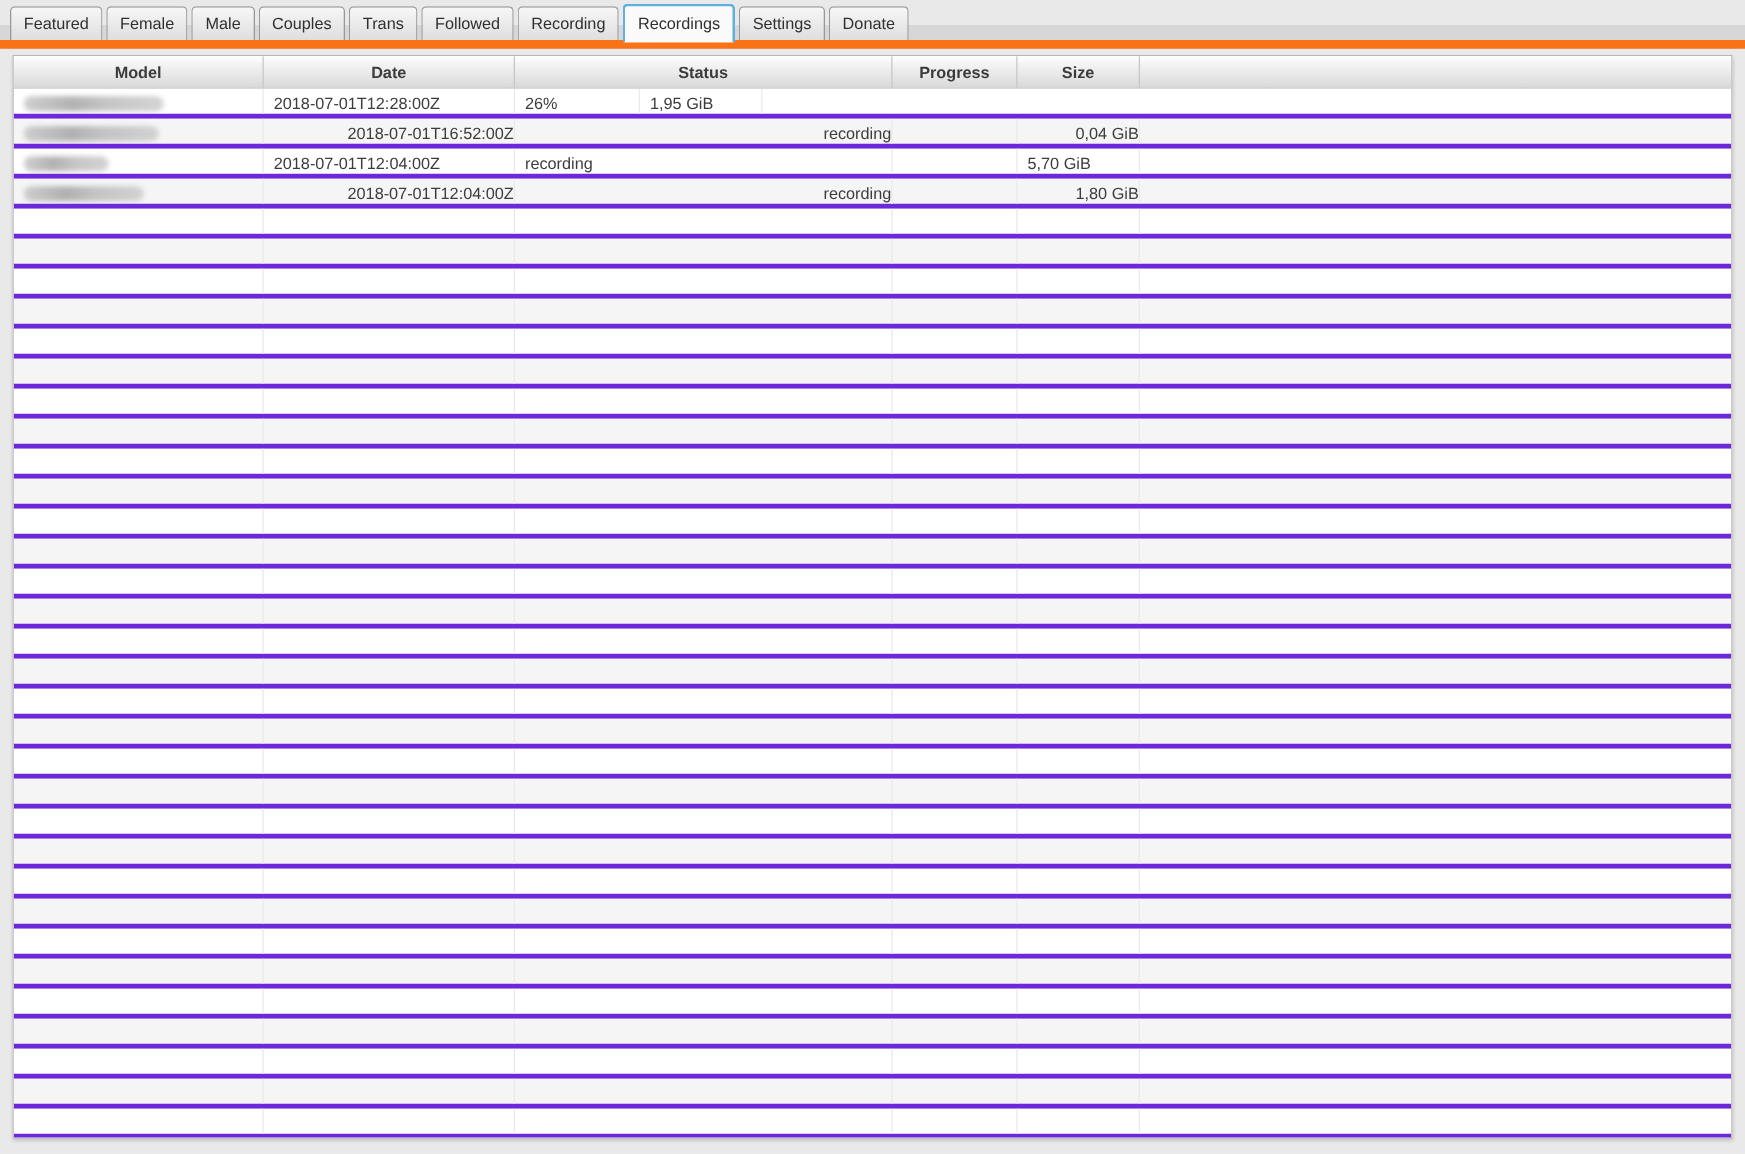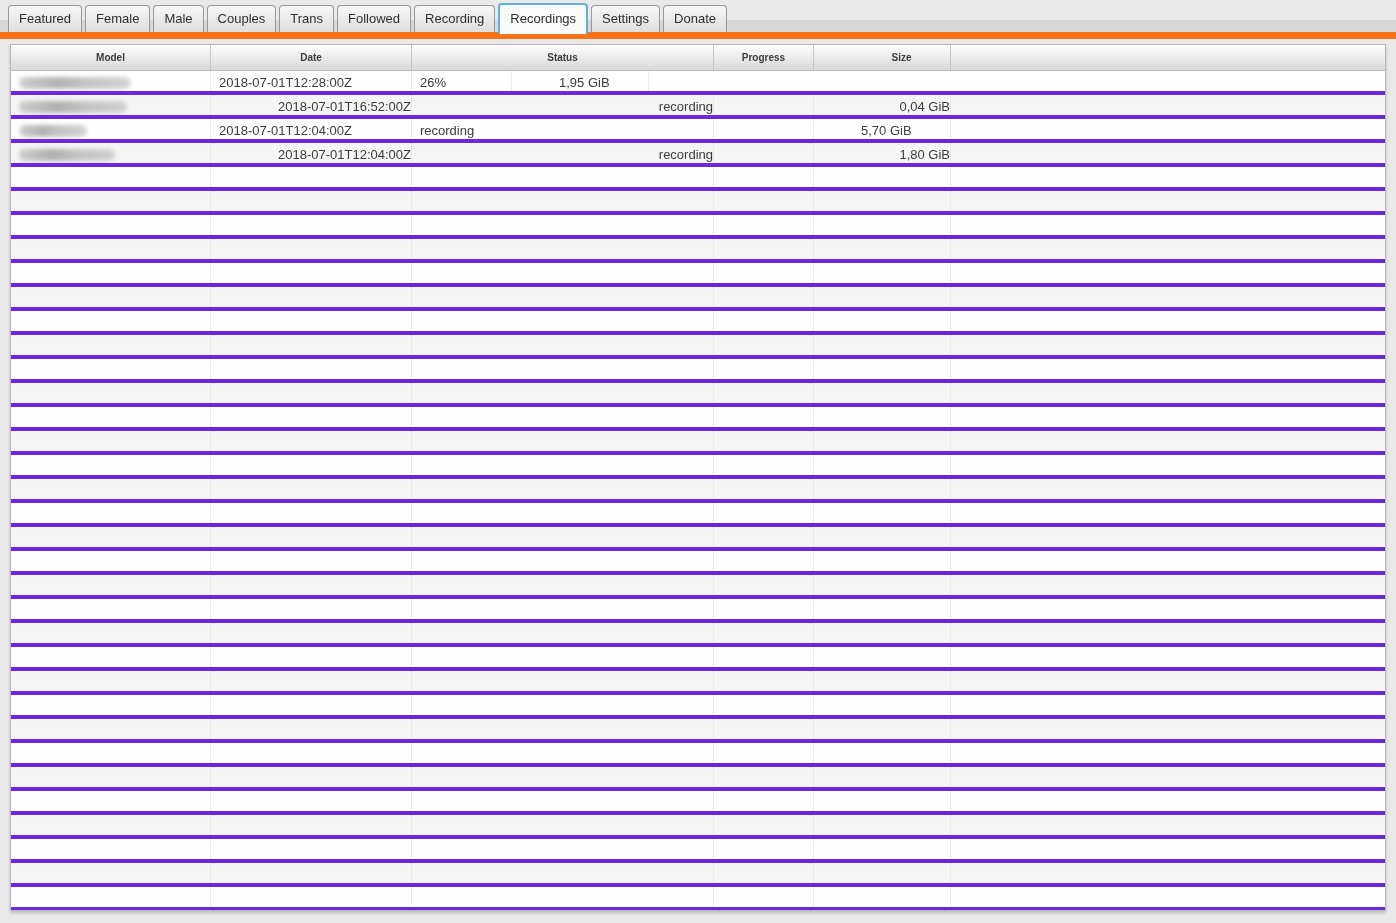--- a/index.html
+++ b/index.html
@@ -57,21 +57,21 @@
   }
   .thead {
     display: flex;
     height: 26px;
     background: linear-gradient(#fdfdfd, #d9d9d9);
     border-bottom: 1px solid #bcbcbc;
     box-shadow: inset 0 1px 0 #ffffff;
   }
   .th {
     border-right: 1px solid #c6c6c6;
-    font-size: 10px;
+    font-size: 13px;
     font-weight: bold;
     color: #3b3b3b;
     text-align: center;
     line-height: 25px;
     overflow: hidden;
     white-space: nowrap;
   }
   .th.c5 { border-right: none; }
   .row {
     display: flex;
@@ -88,21 +88,21 @@
     line-height: 23px;
     overflow: hidden;
     white-space: nowrap;
   }
   .td.c5 { border-right: none; }
 
   .c0 { width: 200px; }
   .c1 { width: 201px; }
   .c2 { width: 302px; }
   .c3 { width: 100px; }
-  .c4 { width: 98px; margin-left: 39px;  }
+  .c4 { width: 98px;  }
   .c5 { flex: 1; }
 
   
   .blob {
     height: 12px;
     margin-top: 6px;
     border-radius: 6px;
     background: linear-gradient(90deg, #c4c4c4 0%, #9f9f9f 35%, #b7b7b7 60%, #c9c9c9 100%);
     filter: blur(2px);
     opacity: 0.8;

